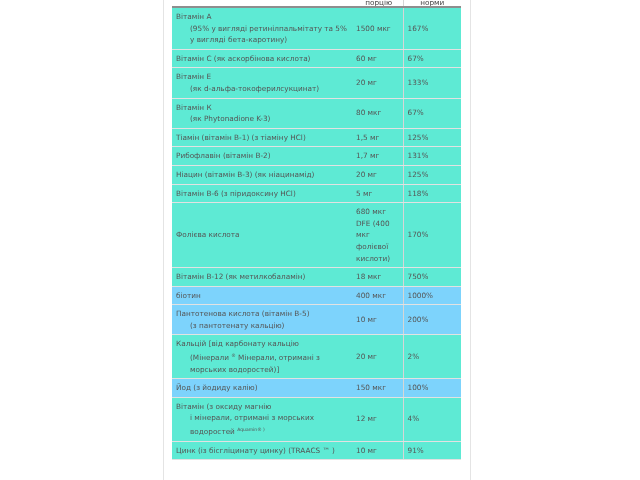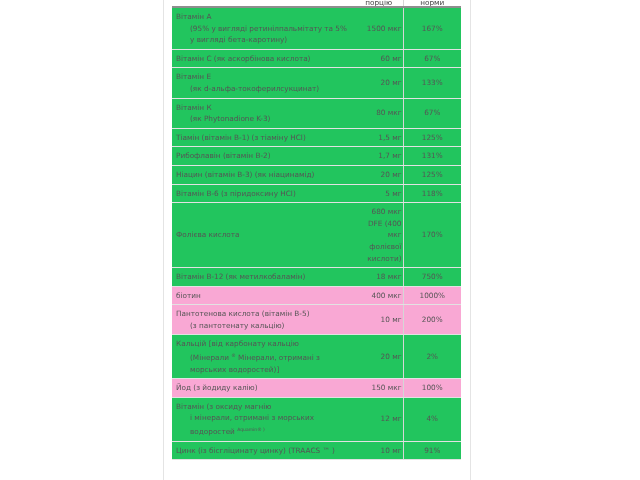--- a/index.html
+++ b/index.html
@@ -49,26 +49,26 @@
     font-size: 7.3px;
   }
   .table thead th.th-name { border-bottom: 2px solid #8e8e8e; }
   .table thead th.th-dv { border-left: 1px solid #d6d6d6; }
 
   .table tbody td {
     padding: 3px 4px 3px 4px;
     vertical-align: middle;
     border-bottom: 1px solid #e2e2e2;
   }
-  .table tbody tr.alt td { background: #22c55e; }
-  .table tbody tr.plain td { background: #f9a8d4; }
+  .table tbody tr.alt td { background: #5eead4; }
+  .table tbody tr.plain td { background: #7dd3fc; }
 
   .table td.name { text-align: left; padding-left: 4px; }
-  .table td.amount { text-align: right; padding-left: 1px; padding-right: 1px; }
-  .table td.dv { text-align: center; border-left: 1px solid #d6d6d6; }
+  .table td.amount { text-align: left; padding-left: 1px; padding-right: 1px; }
+  .table td.dv { border-left: 1px solid #d6d6d6; }
 
   .sub {
     display: block;
     padding-left: 14px;
   }
   .sup {
     font-size: 4.5px;
     vertical-align: 3px;
   }
 </style>

